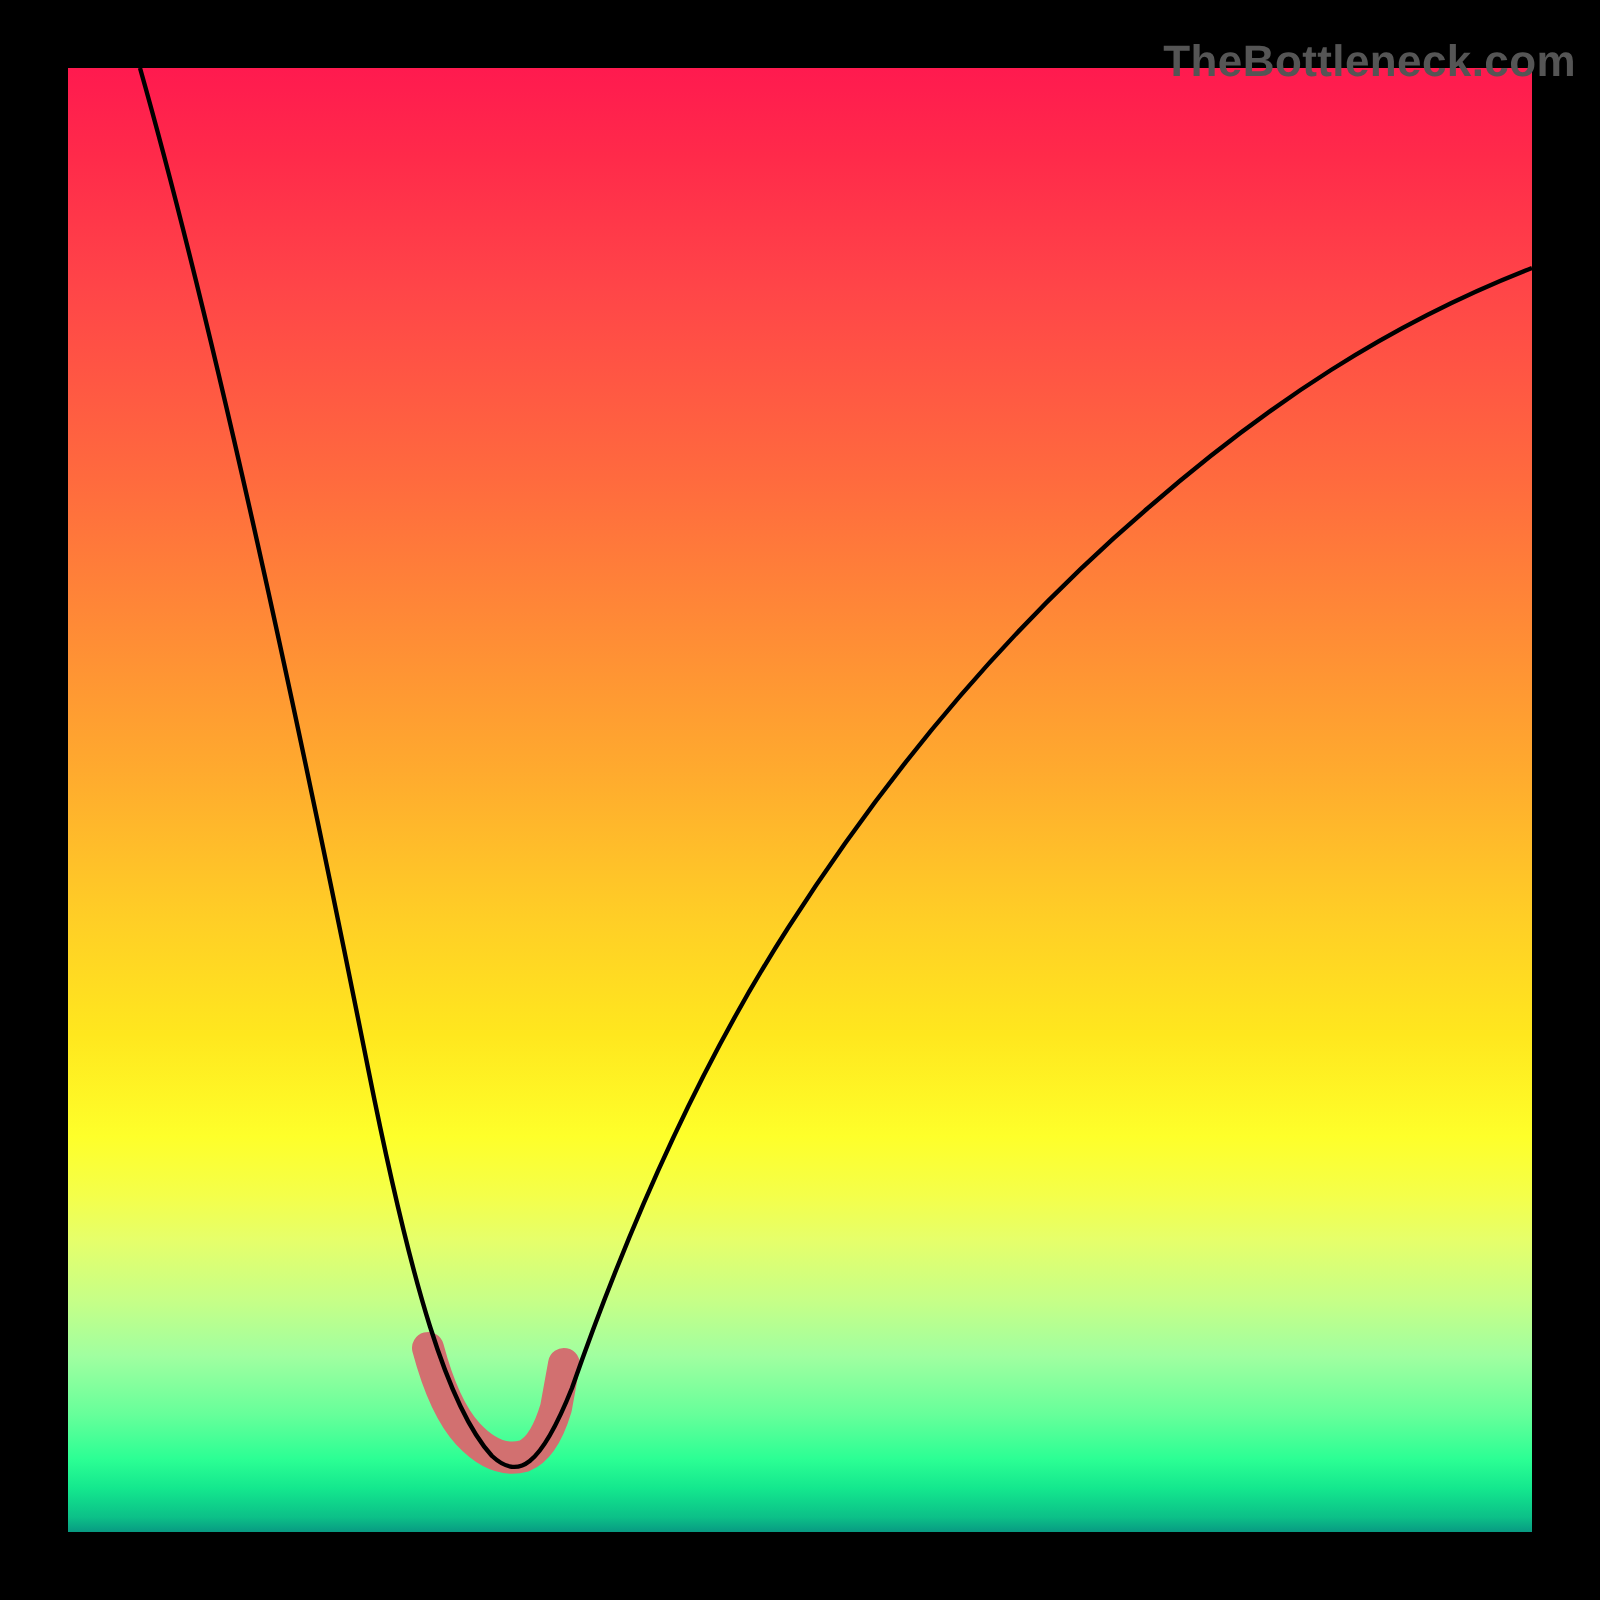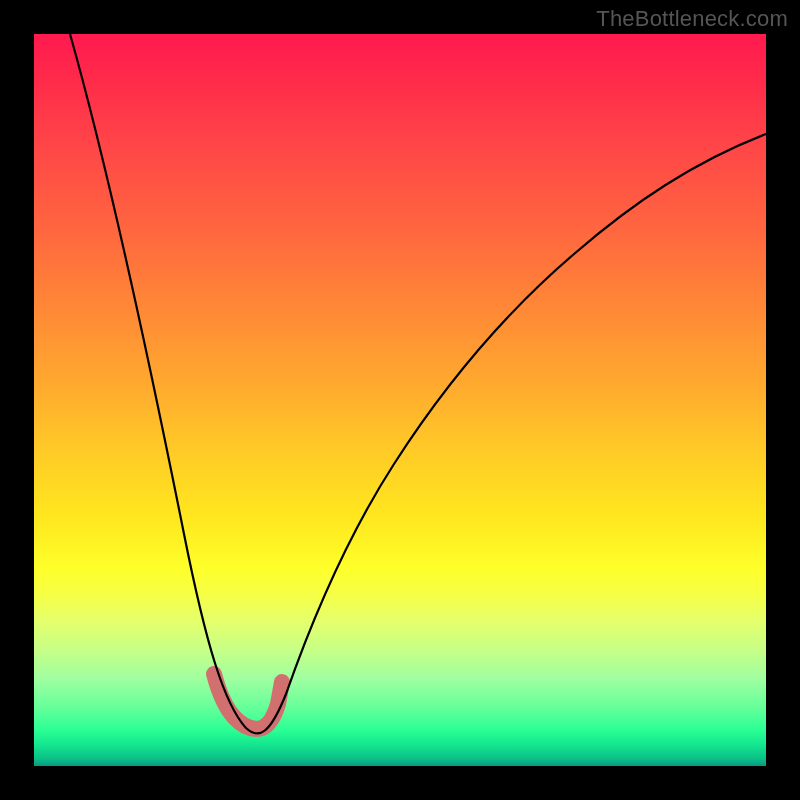--- a/index.html
+++ b/index.html
@@ -6,25 +6,25 @@
   body {
     width: 800px;
     height: 800px;
     background: #000;
     position: relative;
     font-family: Arial, Helvetica, sans-serif;
     overflow: hidden;
   }
   .watermark {
     position: absolute;
-    top: 6px;
+    top: 18px;
     right: 12px;
     color: #555;
     font-size: 22px;
-    font-weight: 400;
+    font-weight: 700;
     letter-spacing: 0.2px;
     z-index: 10;
   }
   .plot-area {
     position: absolute;
     left: 34px;
     top: 34px;
     width: 732px;
     height: 732px;
     background: linear-gradient(to bottom,

